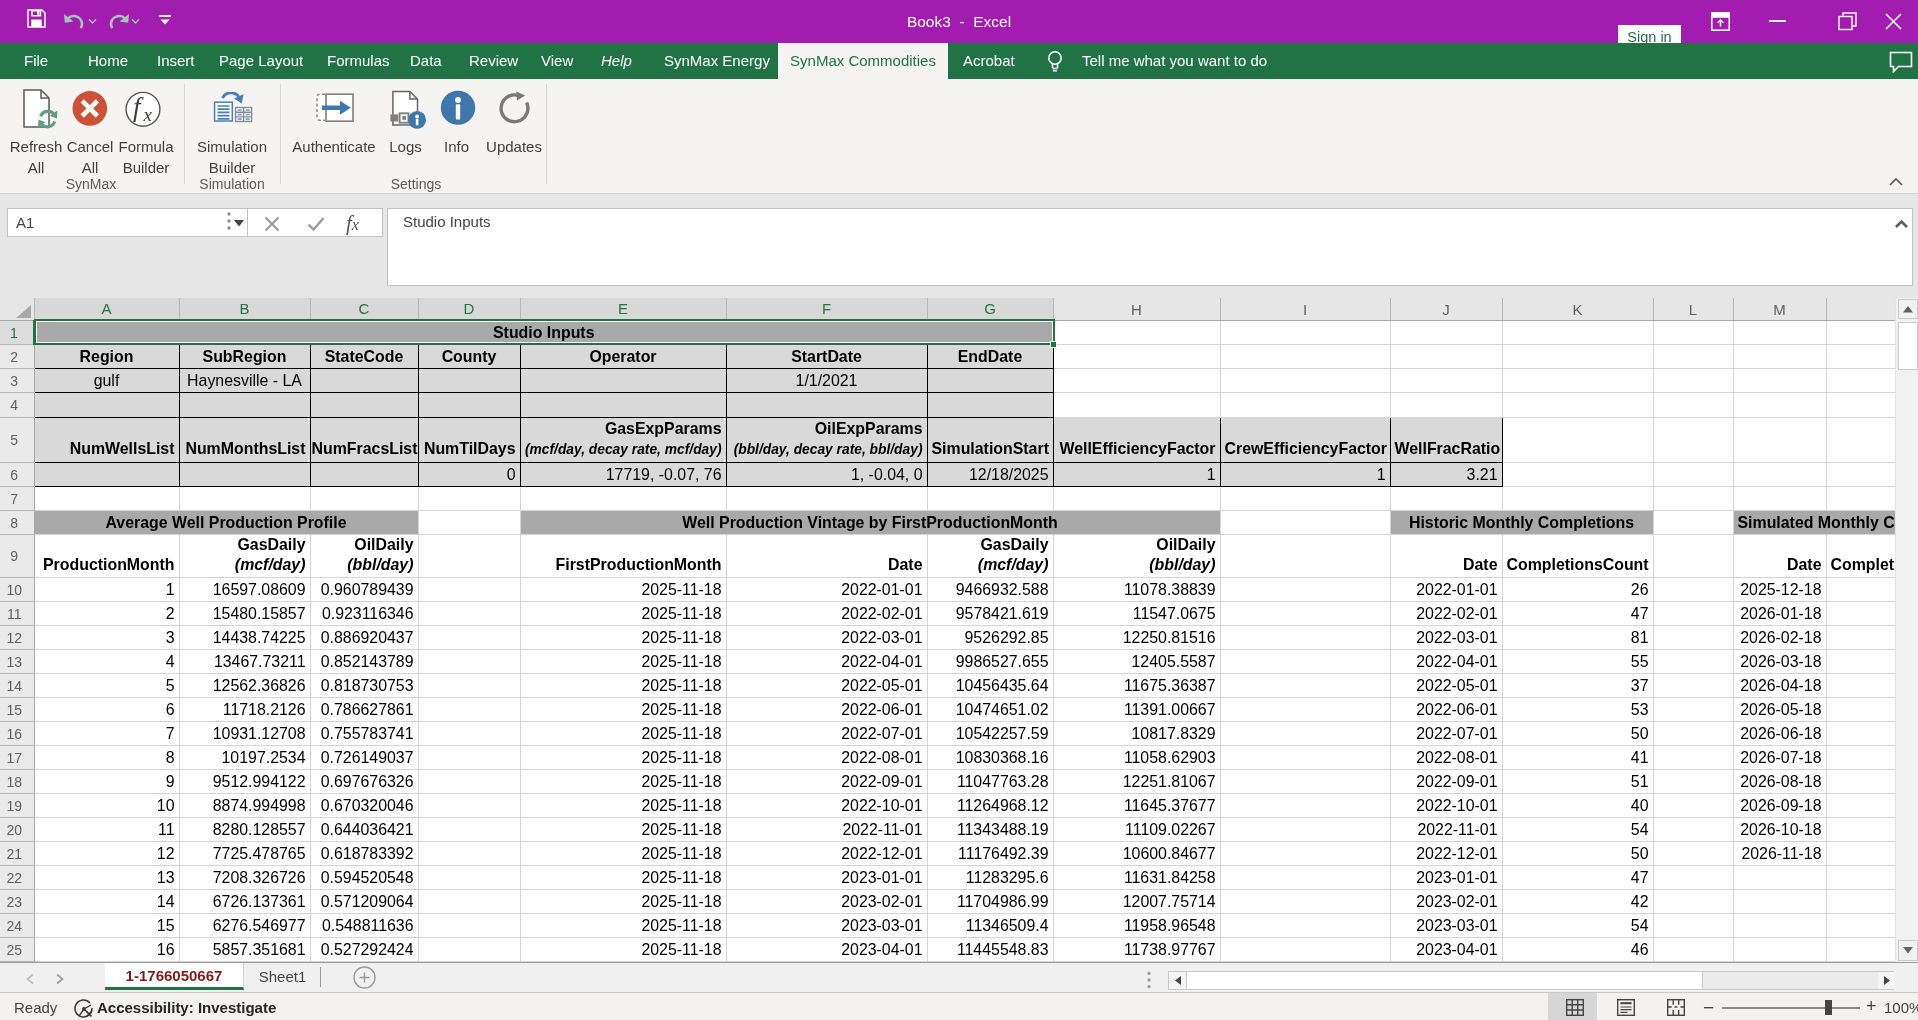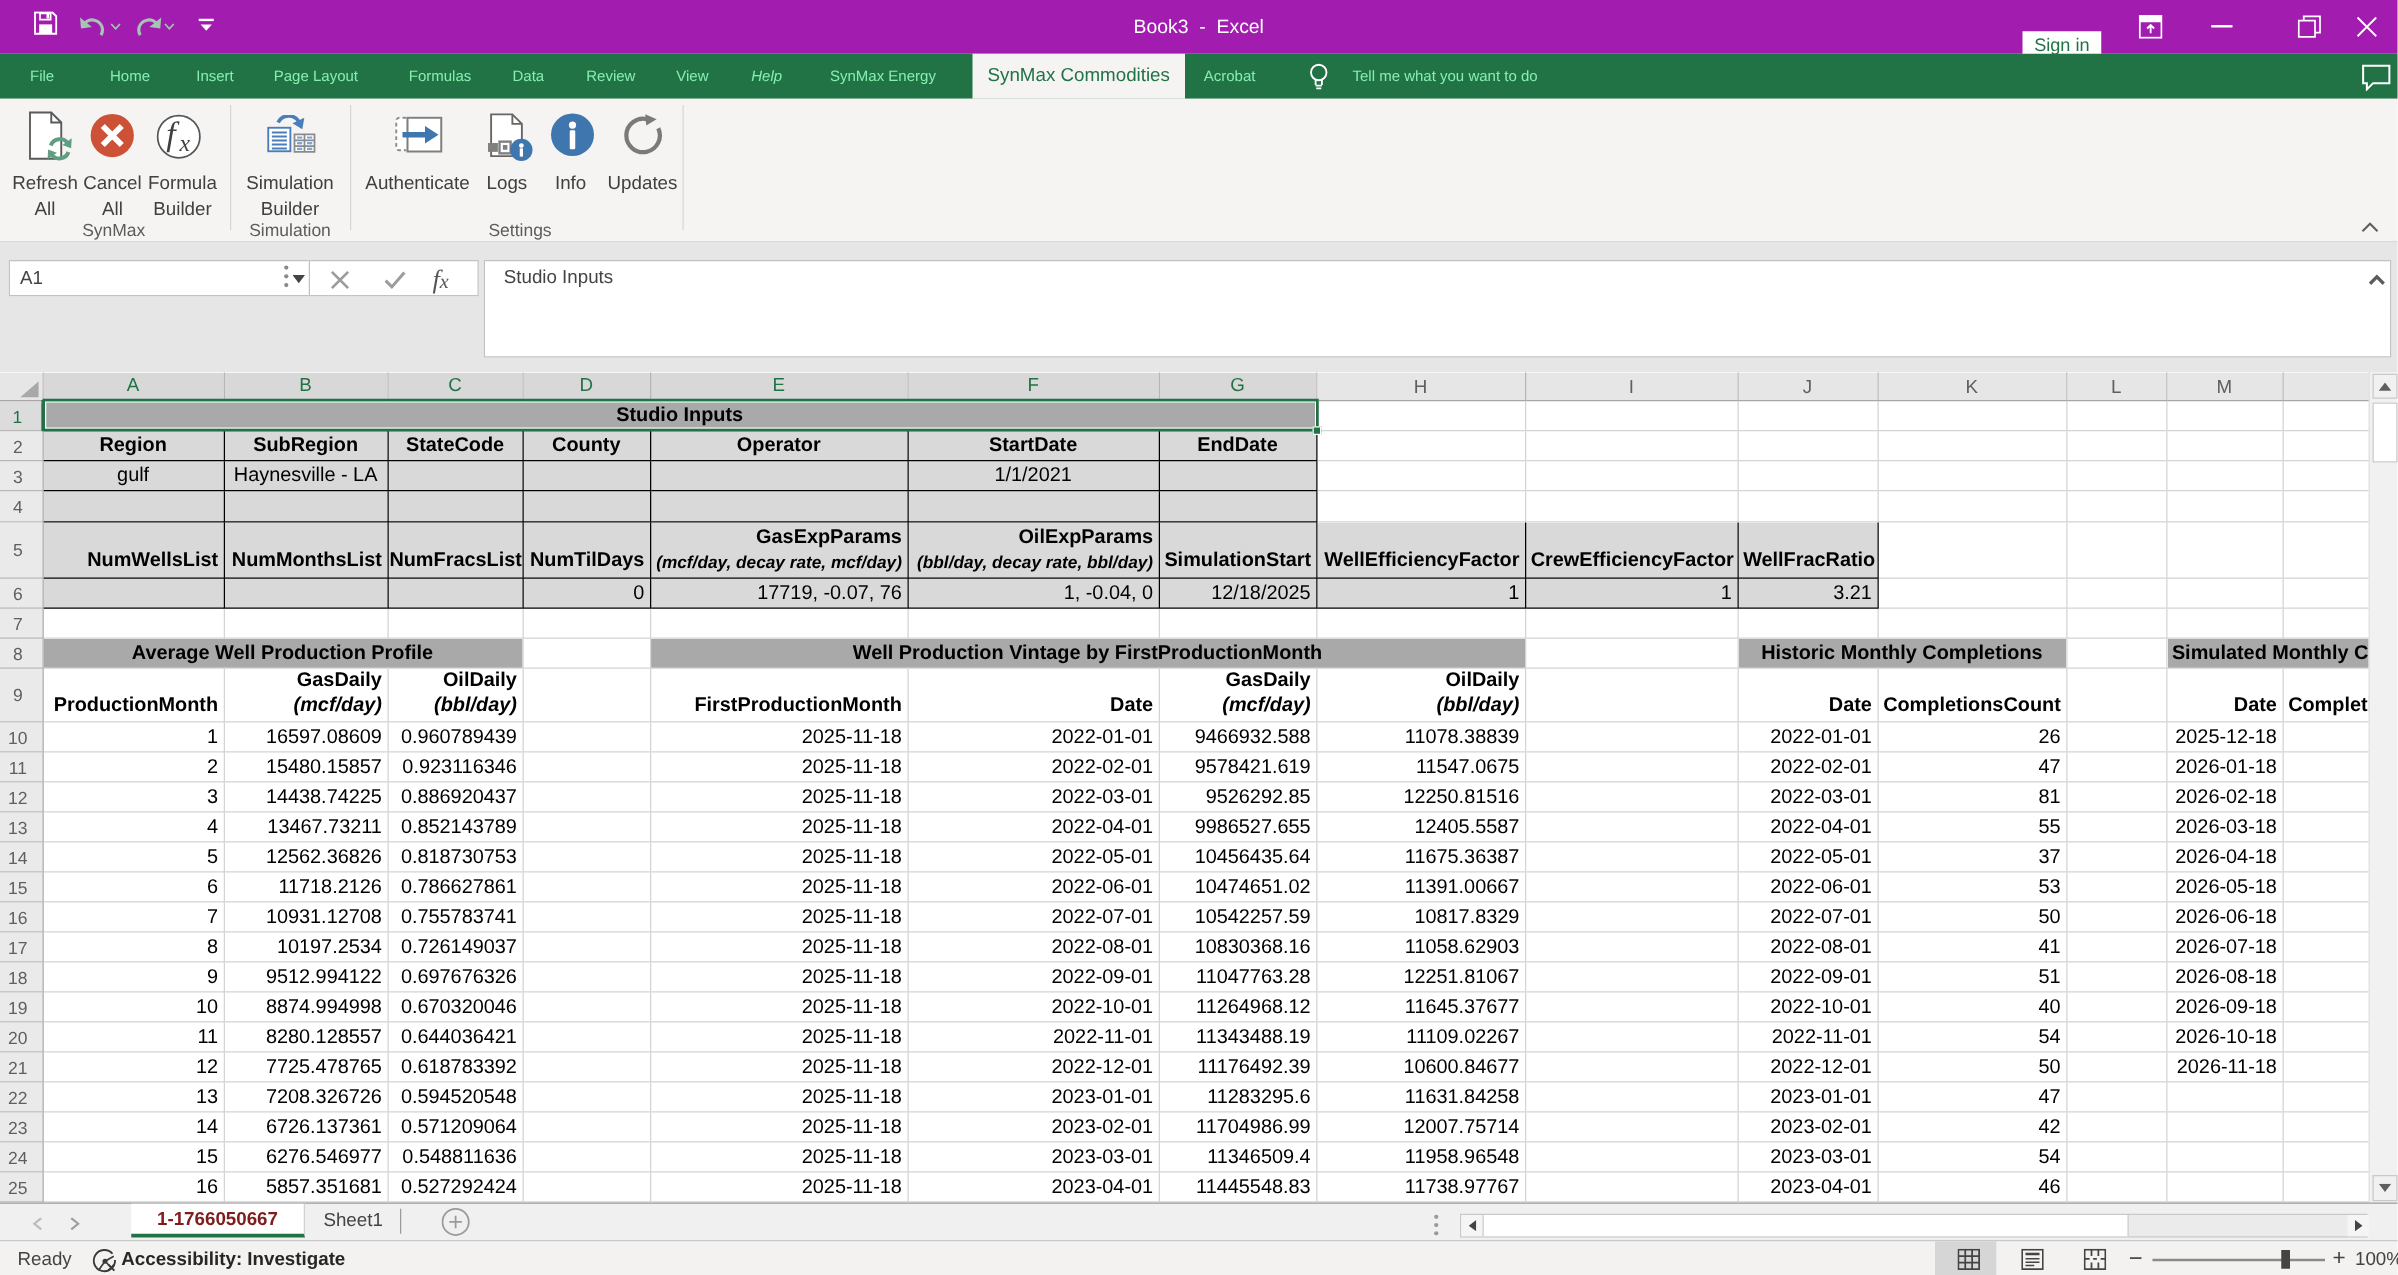--- a/index.html
+++ b/index.html
@@ -2,21 +2,21 @@
 <html><head>
 <meta charset="utf-8">
 <style>
 *{margin:0;padding:0;box-sizing:border-box;}
 html,body{width:1918px;height:1020px;overflow:hidden;background:#fff;
   font-family:"Liberation Sans",sans-serif;}
 .abs{position:absolute;}
 
 #titlebar{position:absolute;left:0;top:0;width:1918px;height:43px;background:#a21caf;}
 #tabrow{position:absolute;left:0;top:43px;width:1918px;height:36px;background:#217346;}
-.tab{position:absolute;top:0;height:36px;line-height:36px;color:#86efac;font-size:12px;white-space:nowrap;}
+.tab{position:absolute;top:0;height:36px;line-height:36px;color:#ffffff;font-size:15px;white-space:nowrap;}
 #activetab{position:absolute;left:778px;top:0;width:170px;height:36px;background:#f5f4f2;
   color:#217346;line-height:36px;text-align:center;font-size:15px;}
 #ribbon{position:absolute;left:0;top:79px;width:1918px;height:115px;background:#f5f4f2;border-bottom:1px solid #d2d0ce;}
 .gsep{position:absolute;top:5px;height:100px;width:1px;background:#d8d6d4;}
 .rlabel{position:absolute;top:57px;font-size:15px;color:#404040;text-align:center;line-height:21px;white-space:nowrap;}
 .glabel{position:absolute;top:97px;font-size:14px;color:#5c5c5c;text-align:center;white-space:nowrap;}
 
 #fbar{position:absolute;left:0;top:194px;width:1918px;height:104px;background:#e6e6e6;}
 #namebox{position:absolute;left:7px;top:14px;width:246px;height:29px;background:#fff;border:1px solid #c3c2c1;
   font-size:15px;color:#444;line-height:27px;padding-left:8px;}

